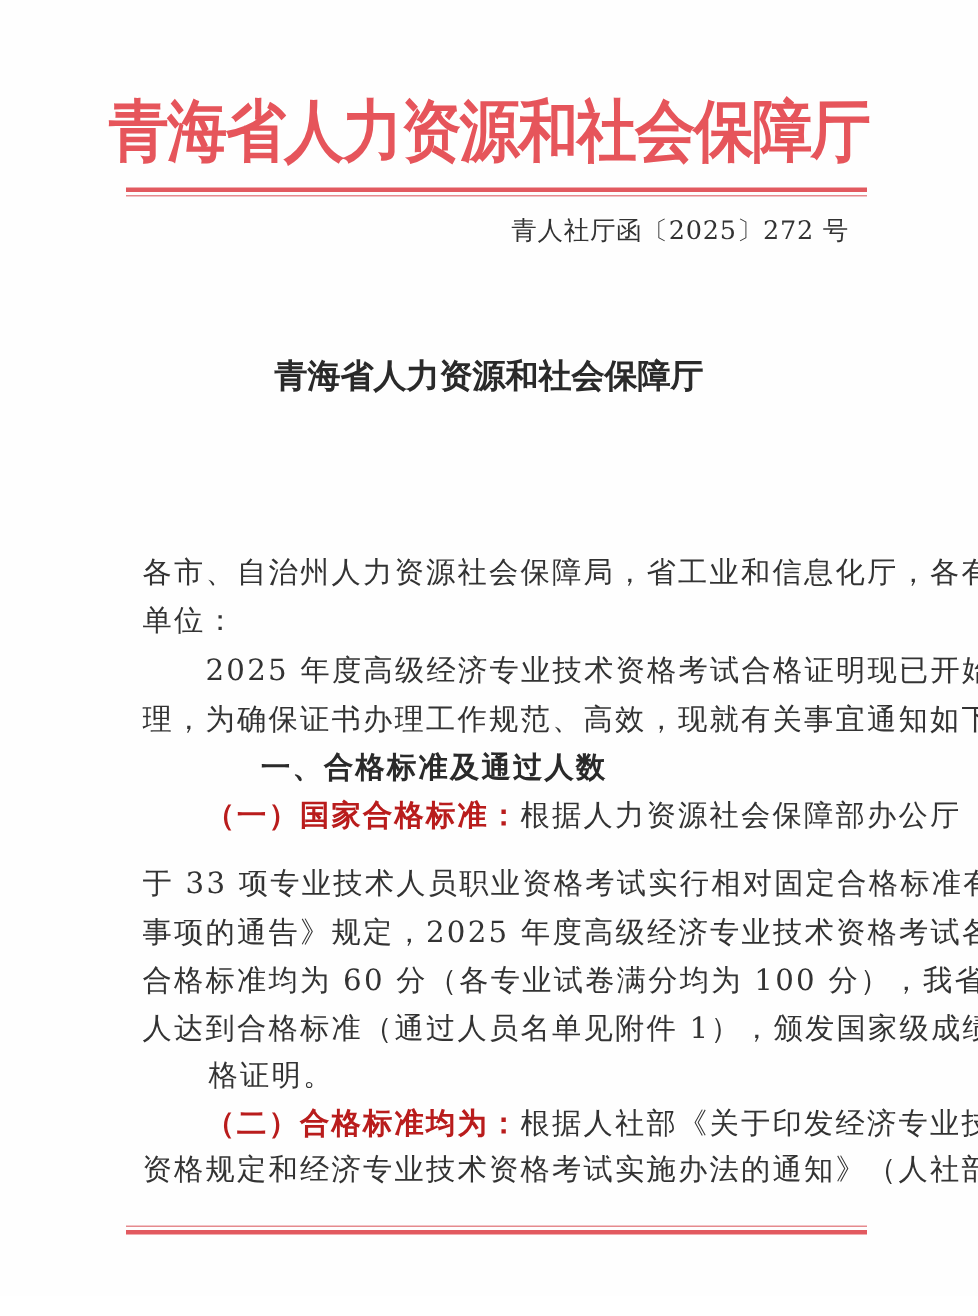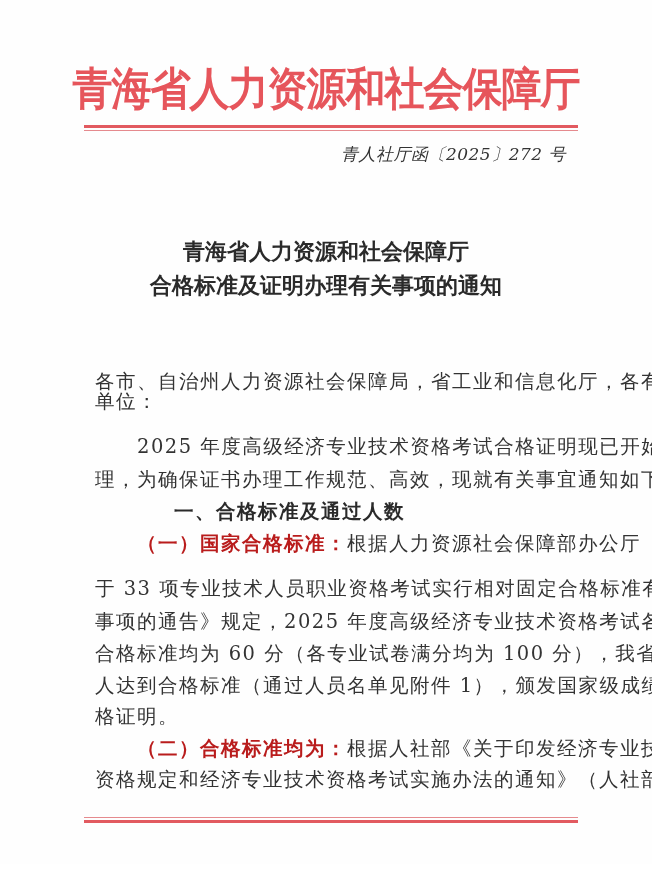--- a/index.html
+++ b/index.html
@@ -45,21 +45,20 @@
     .rule-thick { height: 3px; background: #e25a60; }
     .rule-thin { height: 1px; background: #e58a8e; }
     .doc-number {
       position: absolute;
       right: 86px;
       top: 142px;
       font-size: 17px;
       line-height: 24px;
       color: #333333;
       letter-spacing: 0.5px;
-      font-style: italic;
     }
     .title-block {
       position: absolute;
       left: 0;
       width: 652px;
       top: 234px;
       text-align: center;
       font-family: "DejaVu Serif", "Liberation Serif", serif;
       font-weight: bold;
       font-size: 22px;
@@ -98,40 +97,39 @@
 
   <div class="red-header">青海省人力资源和社会保障厅</div>
 
   <div class="rule rule-thick" style="top:125px;"></div>
   <div class="rule rule-thin" style="top:130px;"></div>
 
   <div class="doc-number">青人社厅函〔2025〕272 号</div>
 
   <div class="title-block">
     <span class="title-line">青海省人力资源和社会保障厅</span>
-    <span class="title-line">合格标准及证明办理有关事项的通知</span>
   </div>
 
   <div class="body-text" style="top:0;">
     <div class="line" style="top:369px;">各市、自治州人力资源社会保障局，省工业和信息化厅，各有关</div>
-    <div class="line" style="top:389px;text-align:right;">单位：</div>
+    <div class="line" style="top:401px;text-align:right;">单位：</div>
 
     <div class="line indent" style="top:434px;">2025 年度高级经济专业技术资格考试合格证明现已开始办</div>
     <div class="line" style="top:467px;">理，为确保证书办理工作规范、高效，现就有关事宜通知如下。</div>
 
     <div class="line indent heading-bold" style="top:499px;margin-left:37px;">一、合格标准及通过人数</div>
 
     <div class="line indent" style="top:531px;">
       <span class="kai-bold">（一）国家合格标准：</span><span>根据人力资源社会保障部办公厅《关</span>
     </div>
     <div class="line" style="top:576px;">于 33 项专业技术人员职业资格考试实行相对固定合格标准有关</div>
     <div class="line" style="top:609px;">事项的通告》规定，2025 年度高级经济专业技术资格考试各科目</div>
     <div class="line" style="top:641px;">合格标准均为 60 分（各专业试卷满分均为 100 分），我省有 80</div>
     <div class="line" style="top:673px;">人达到合格标准（通过人员名单见附件 1），颁发国家级成绩合</div>
-    <div class="line" style="top:704px;">格证明。</div>
+    <div class="line" style="top:704px;margin-left:44px;">格证明。</div>
 
     <div class="line indent" style="top:736px;">
       <span class="kai-bold">（二）合格标准均为：</span><span>根据人社部《关于印发经济专业技术</span>
     </div>
     <div class="line" style="top:767px;">资格规定和经济专业技术资格考试实施办法的通知》（人社部规</div>
   </div>
 
   <div class="rule rule-thin" style="top:817px;"></div>
   <div class="rule rule-thick" style="top:820px;"></div>
 

